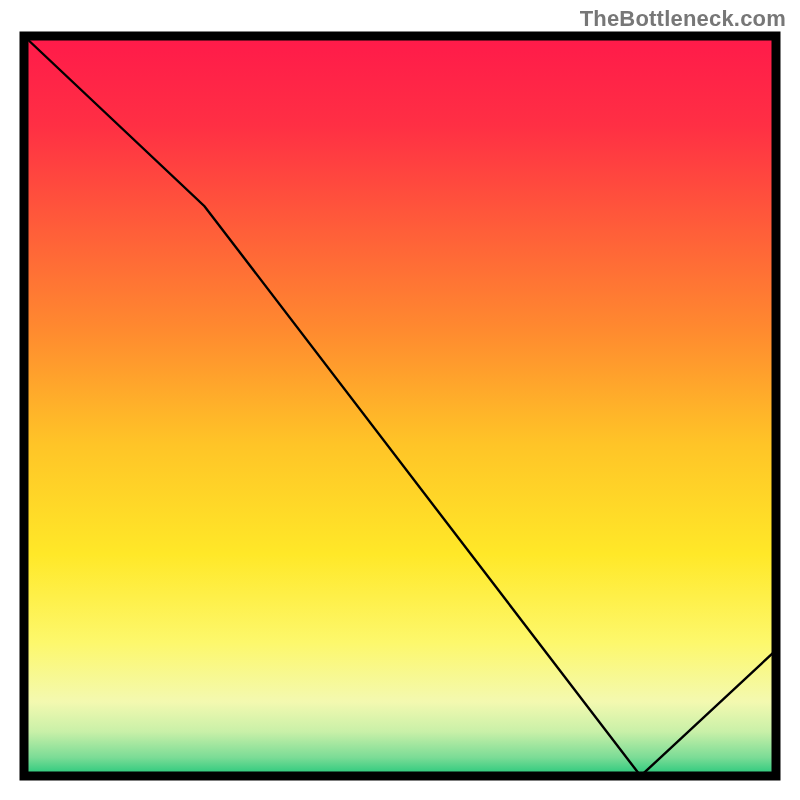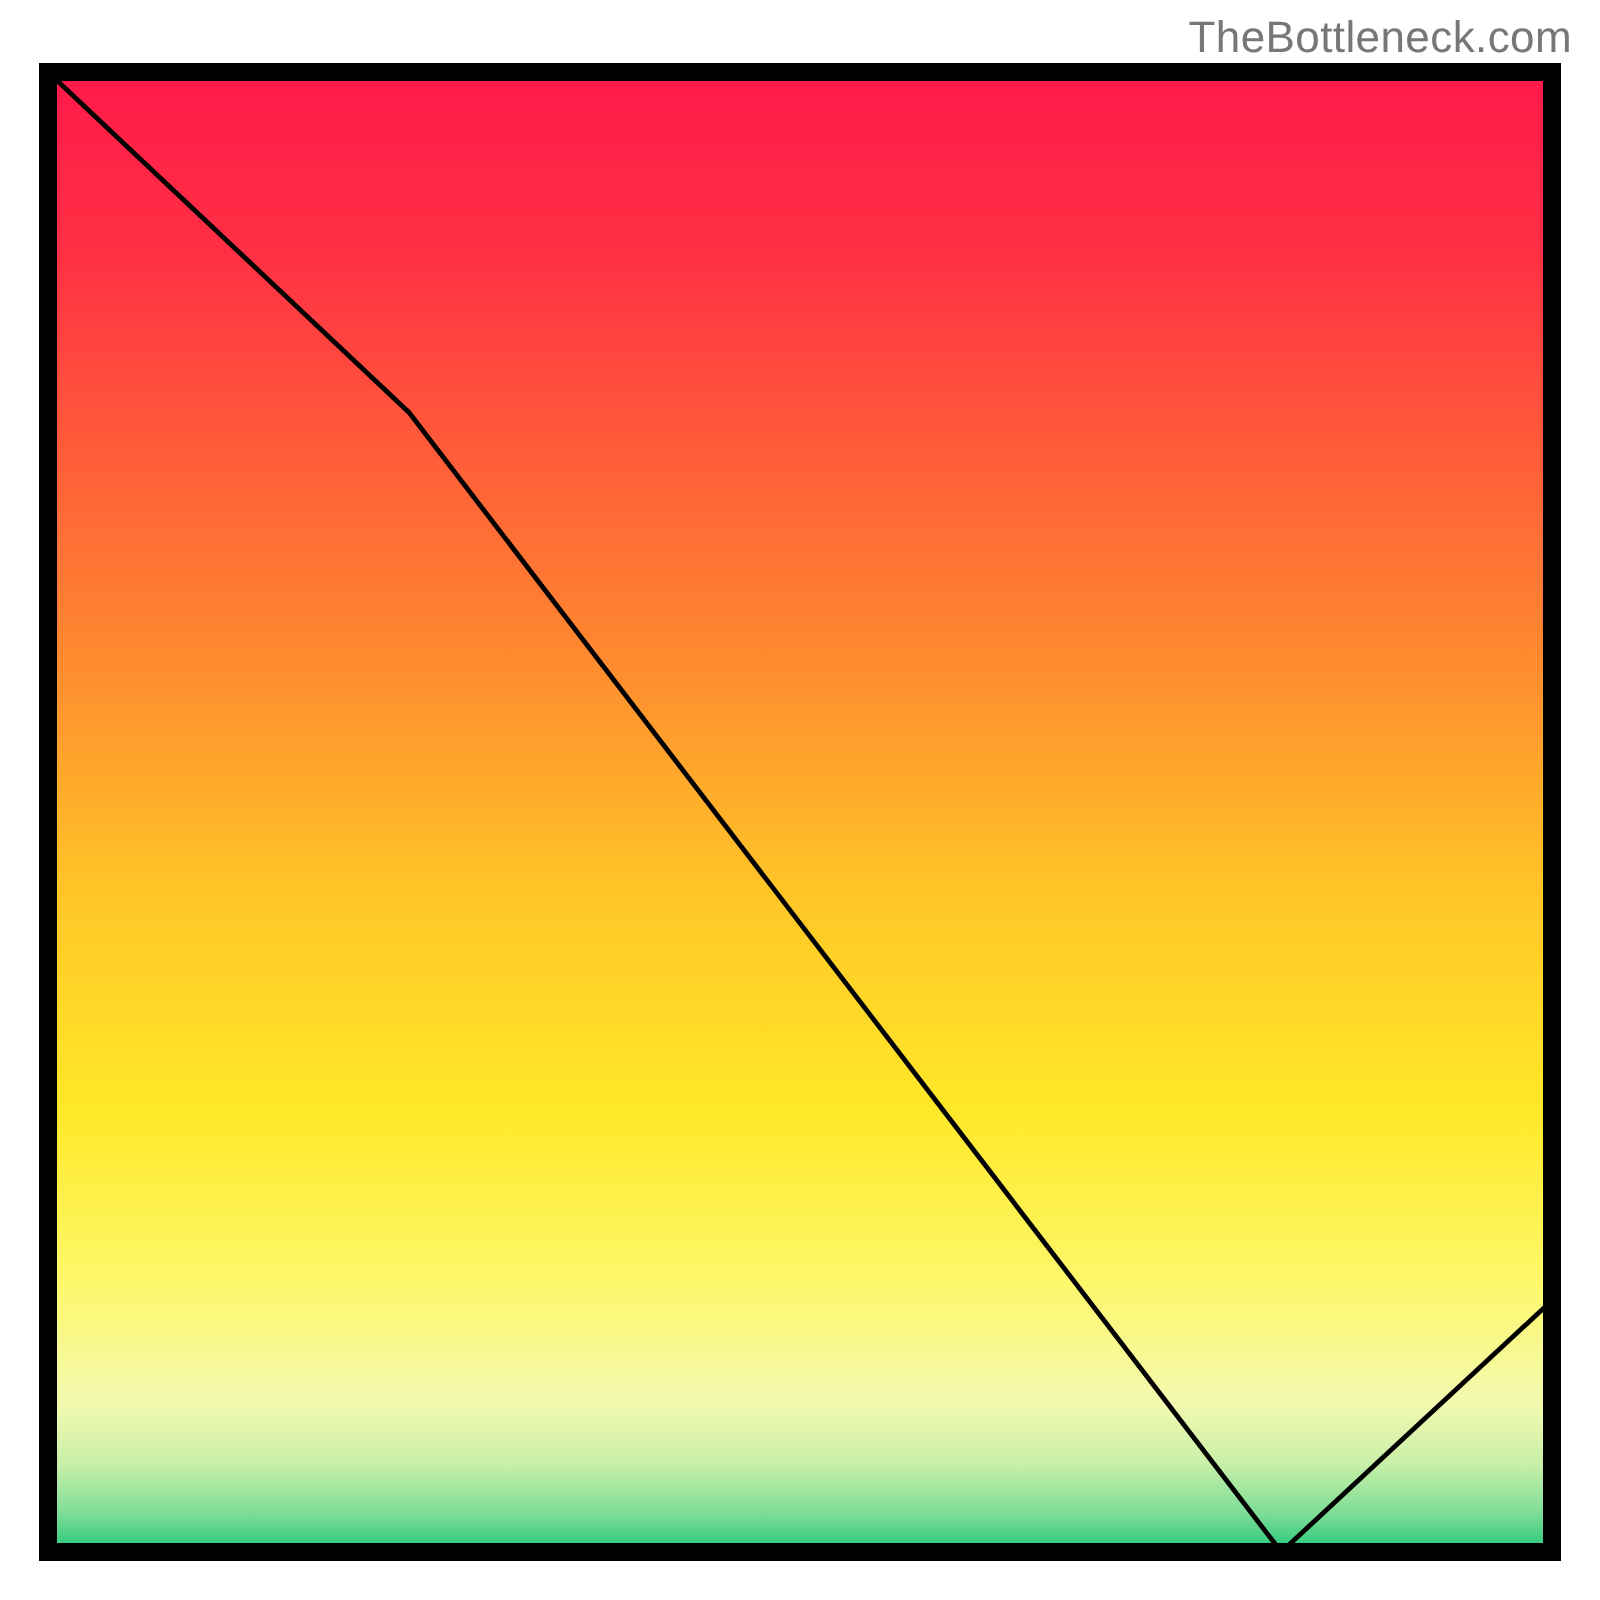--- a/index.html
+++ b/index.html
@@ -9,21 +9,21 @@
     height: 800px;
     overflow: hidden;
     background: #ffffff;
     font-family: Arial, Helvetica, sans-serif;
   }
   .watermark {
     position: absolute;
     top: 6px;
     right: 14px;
     font-size: 22px;
-    font-weight: 400;
+    font-weight: 700;
     color: #777777;
     letter-spacing: 0.2px;
     z-index: 5;
   }
   .chart-container {
     position: absolute;
     top: 30px;
     left: 18px;
     width: 764px;
     height: 752px;

